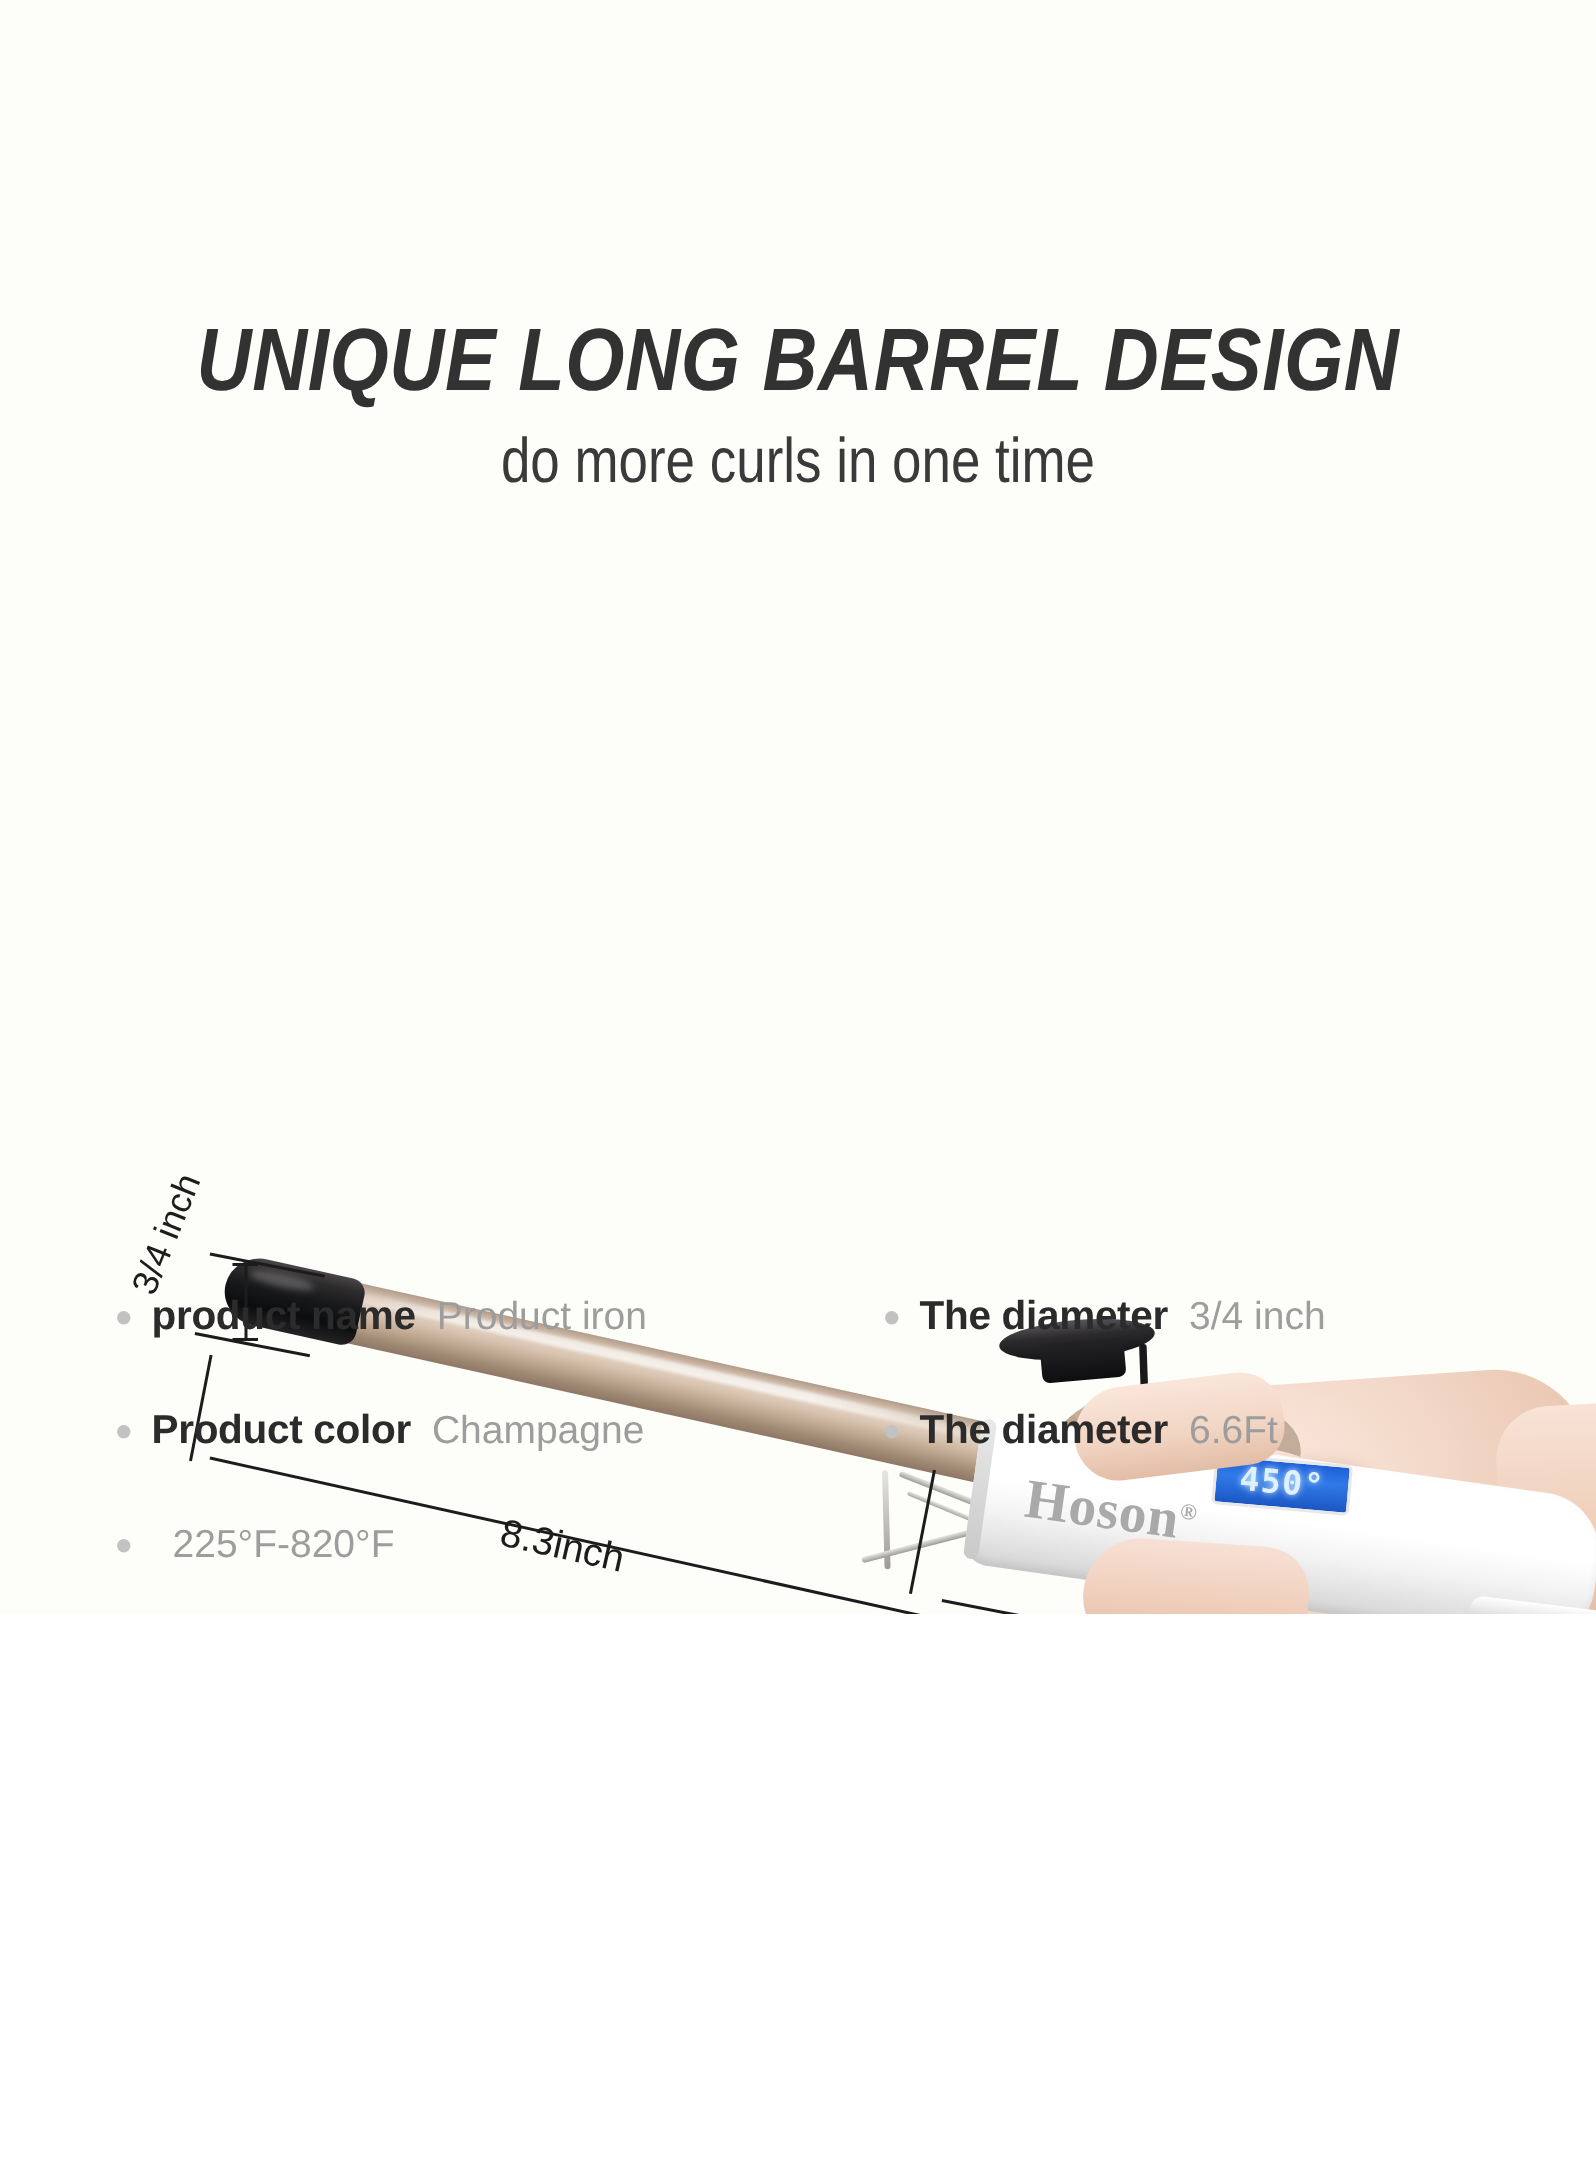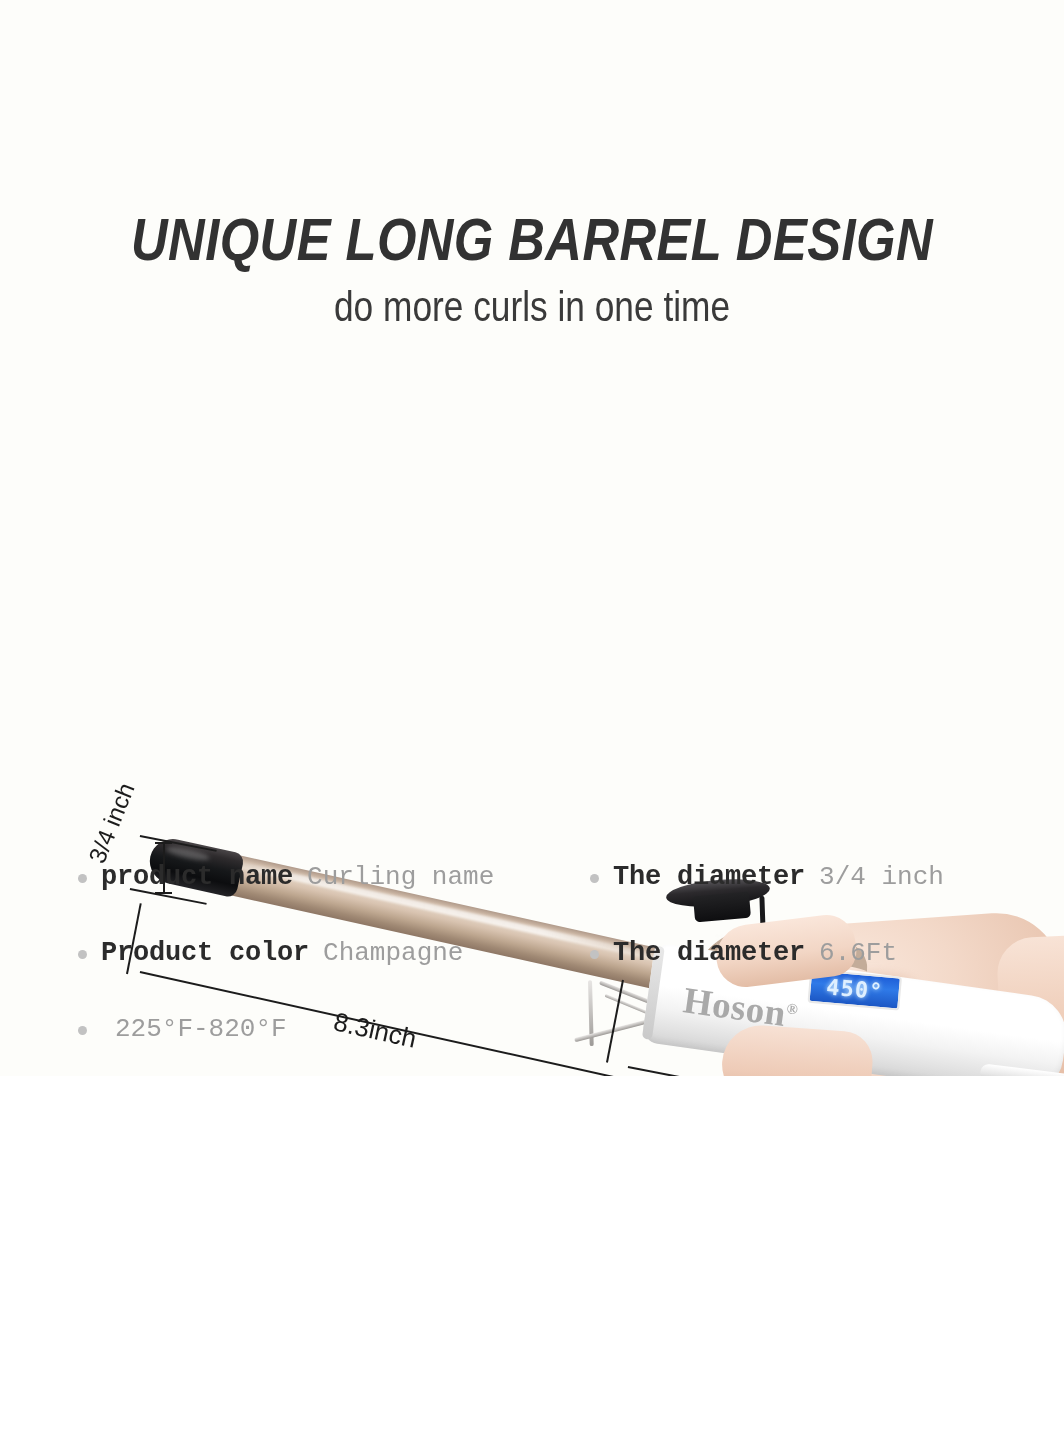--- a/index.html
+++ b/index.html
@@ -437,21 +437,21 @@
   .d71-tickR { left: 1036px;top: 722px; height: 92px;  transform: rotate(2deg);  transform-origin: 50% 0; }
   .d71-label { left: 820px; top: 740px; transform: rotate(11deg); font-size: 26px; }
 
   
   .specs {
     position: absolute;
     left: 0; top: 862px;
     width: 1064px;
     height: 300px;
   }
-  .spec-col { position: absolute; top: 0; font-family: Liberation Mono, monospace; }
+  .spec-col { position: absolute; top: 0; }
   .spec-col.left  { left: 78px;  width: 470px; }
   .spec-col.right { left: 590px; width: 450px; }
   .spec-row {
     position: relative;
     height: 76px;
     display: flex;
     align-items: flex-start;
   }
   .bullet {
     width: 9px;
@@ -553,21 +553,21 @@
     <div class="dim-tick d71-tickR"></div>
     <div class="dim-label d71-label">7.1inch</div>
   </div>
 
   <div class="specs">
 
     <div class="spec-col left">
       <div class="spec-row">
         <span class="bullet"></span>
         <span class="spec-label">product name</span>
-        <span class="spec-value">Curling name</span>
+        <span class="spec-value">Product iron</span>
       </div>
       <div class="spec-row">
         <span class="bullet"></span>
         <span class="spec-label">Product color</span>
         <span class="spec-value">Champagne</span>
       </div>
       <div class="spec-row">
         <span class="bullet"></span>
         <span class="spec-value">225°F-820°F</span>
       </div>

